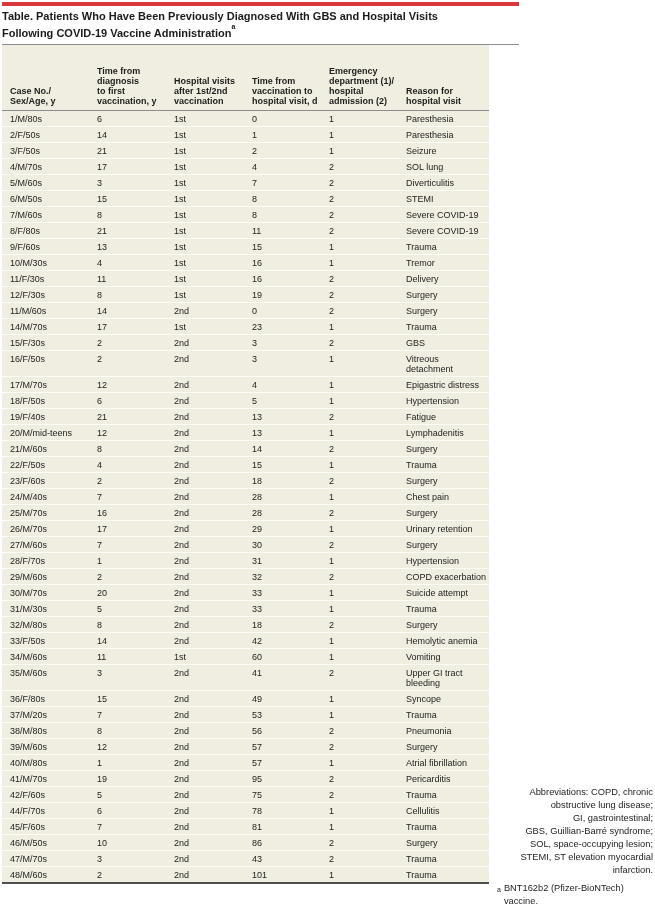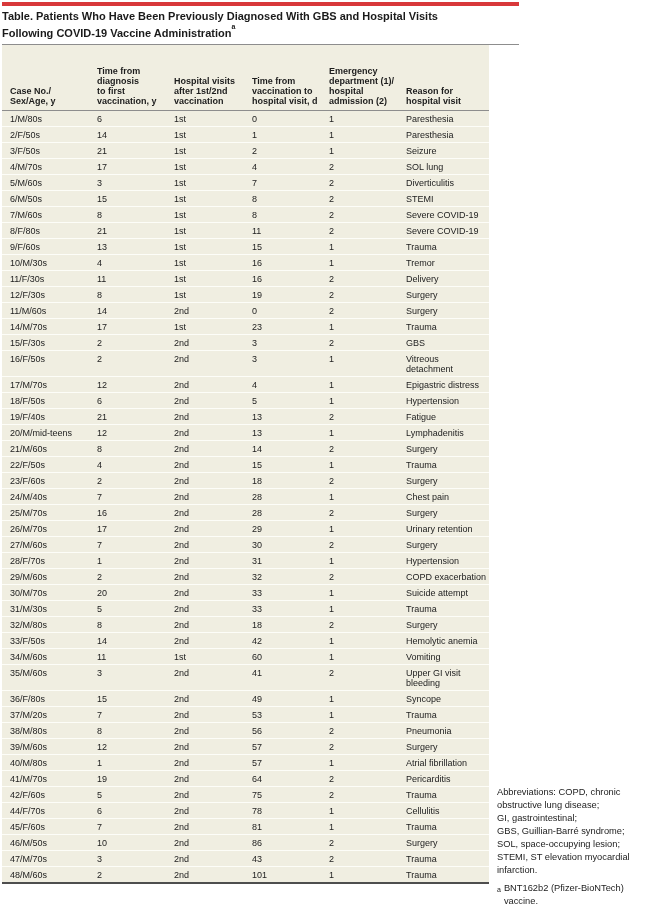--- a/index.html
+++ b/index.html
@@ -62,21 +62,21 @@
 
   .footnotes {
     position: absolute;
     left: 497px;
     top: 786px;
     width: 156px;
     font-size: 9.3px;
     line-height: 13px;
     color: #1c1c1c;
   }
-  .fn-abbr { white-space: pre; }
+  .fn-abbr { white-space: pre; text-align: right; }
   .fn-note { display: flex; margin-top: 5px; }
   .fn-note sup { font-size: 7px; position: relative; top: 1px; margin-right: 3px; }
   .fn-note span { white-space: pre; }
 </style>
 </head>
 <body>
 
 <div class="canvas">
 
   <div class="table-col">
@@ -391,21 +391,21 @@
             <td>60</td>
             <td>1</td>
             <td>Vomiting</td>
           </tr>
           <tr>
             <td>35/M/60s</td>
             <td>3</td>
             <td>2nd</td>
             <td>41</td>
             <td>2</td>
-            <td>Upper GI visit
+            <td>Upper GI tract
 bleeding</td>
           </tr>
           <tr>
             <td>36/F/80s</td>
             <td>15</td>
             <td>2nd</td>
             <td>49</td>
             <td>1</td>
             <td>Syncope</td>
           </tr>
@@ -438,21 +438,21 @@
             <td>1</td>
             <td>2nd</td>
             <td>57</td>
             <td>1</td>
             <td>Atrial fibrillation</td>
           </tr>
           <tr>
             <td>41/M/70s</td>
             <td>19</td>
             <td>2nd</td>
-            <td>64</td>
+            <td>95</td>
             <td>2</td>
             <td>Pericarditis</td>
           </tr>
           <tr>
             <td>42/F/60s</td>
             <td>5</td>
             <td>2nd</td>
             <td>75</td>
             <td>2</td>
             <td>Trauma</td>

